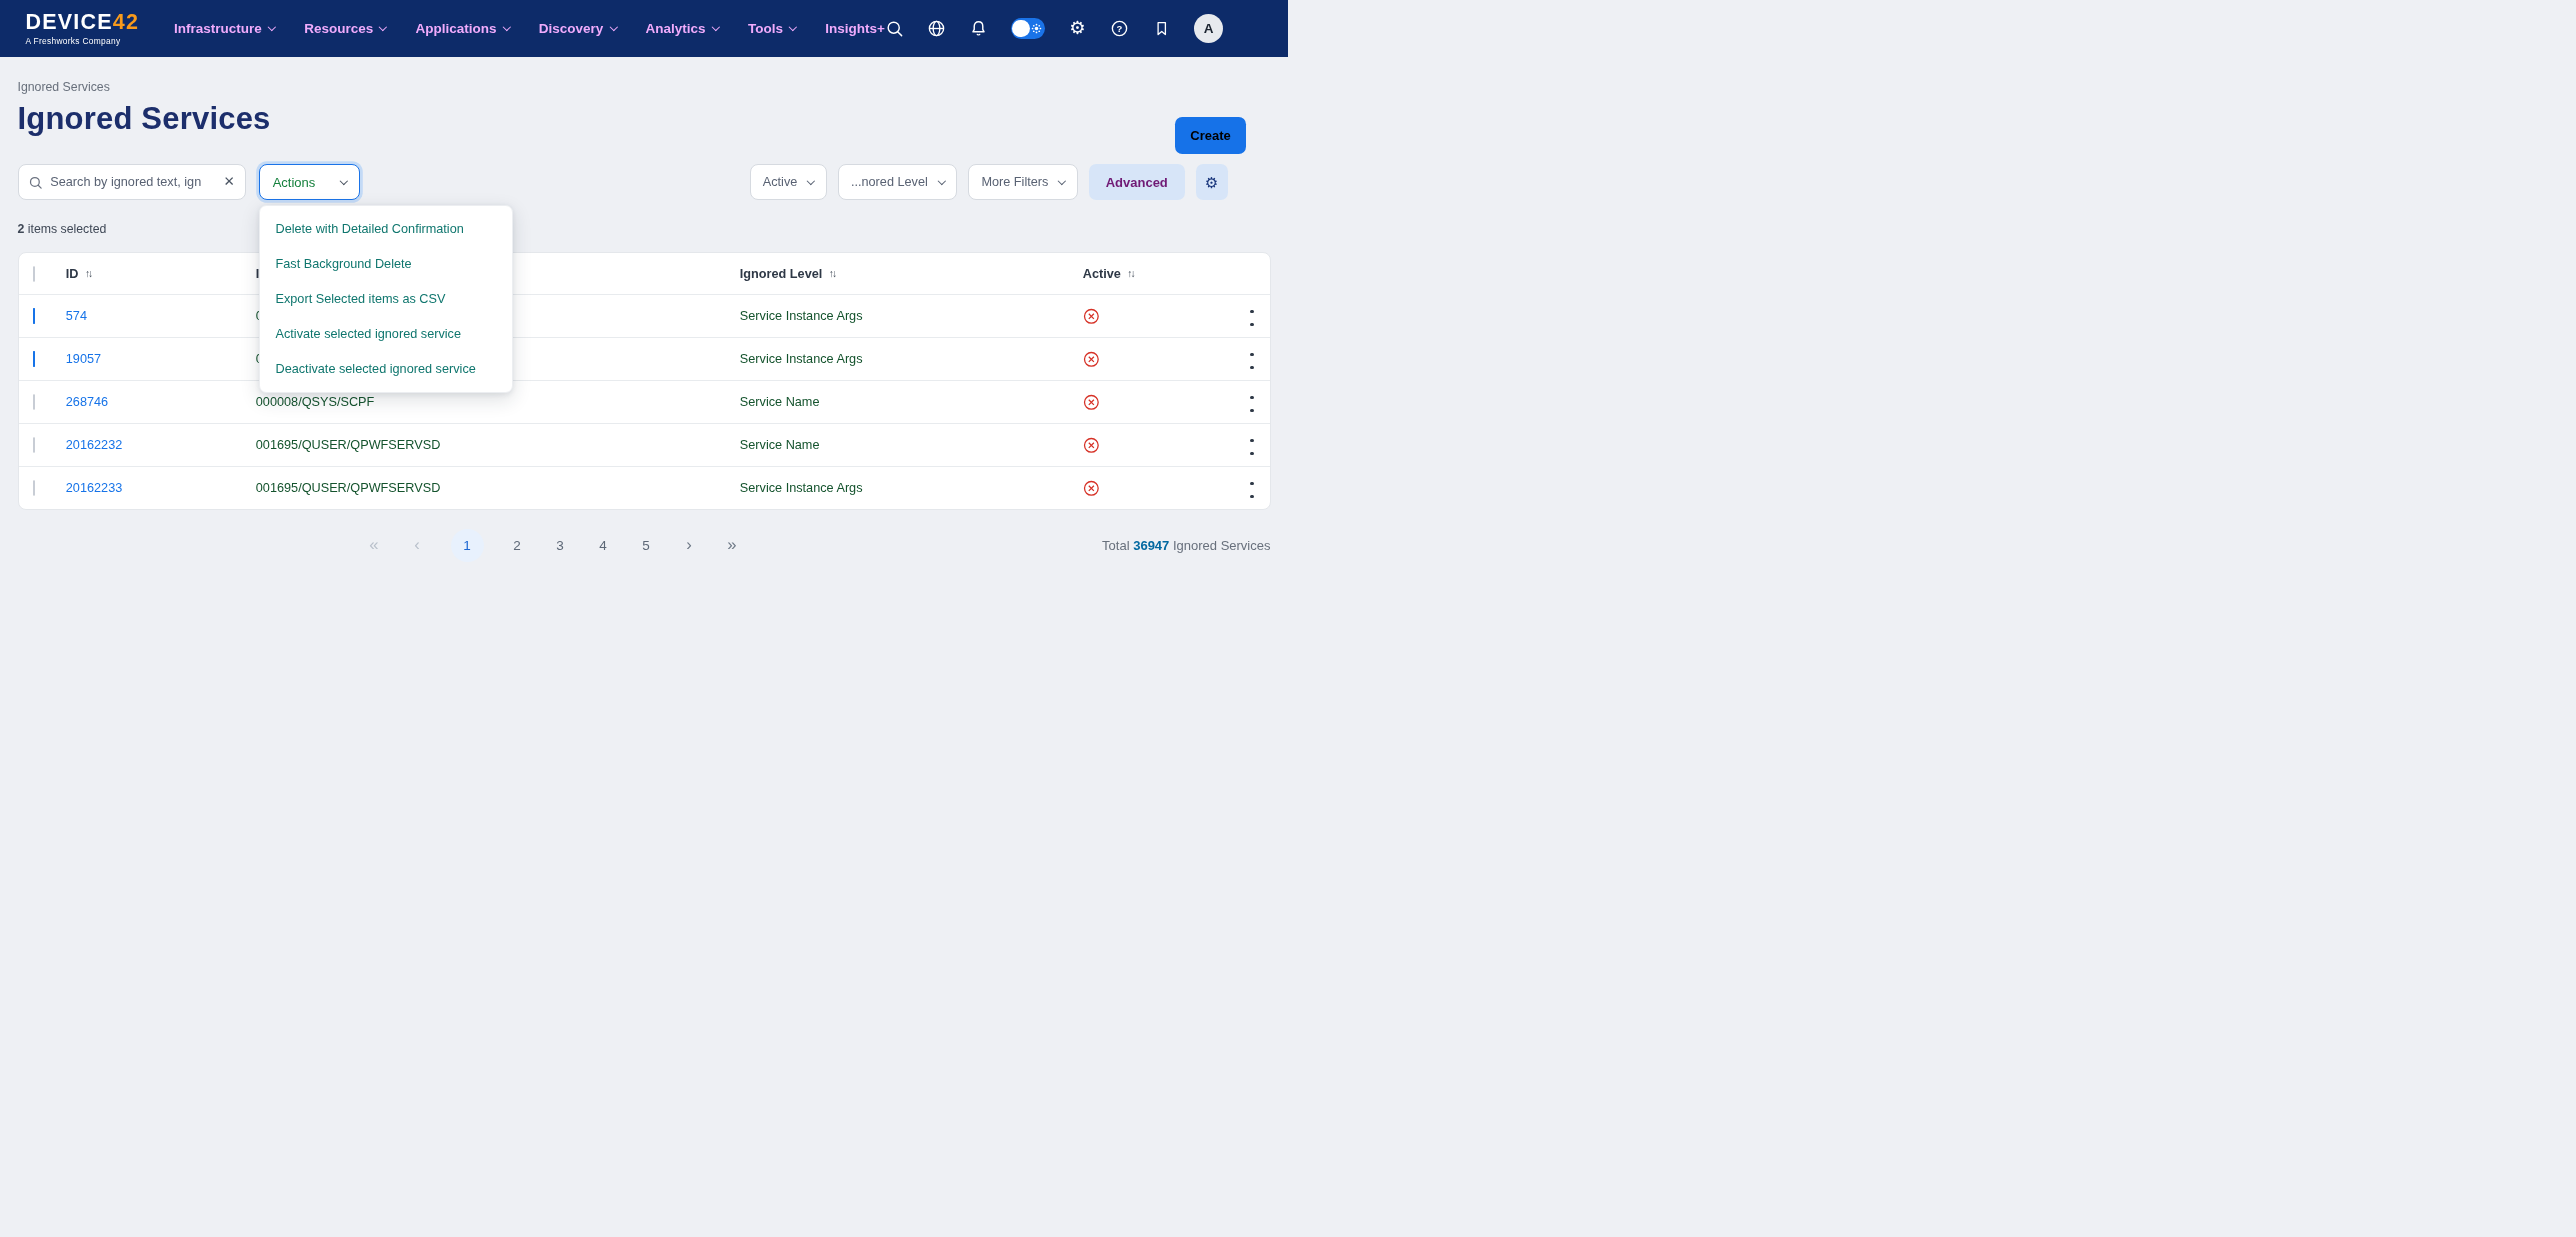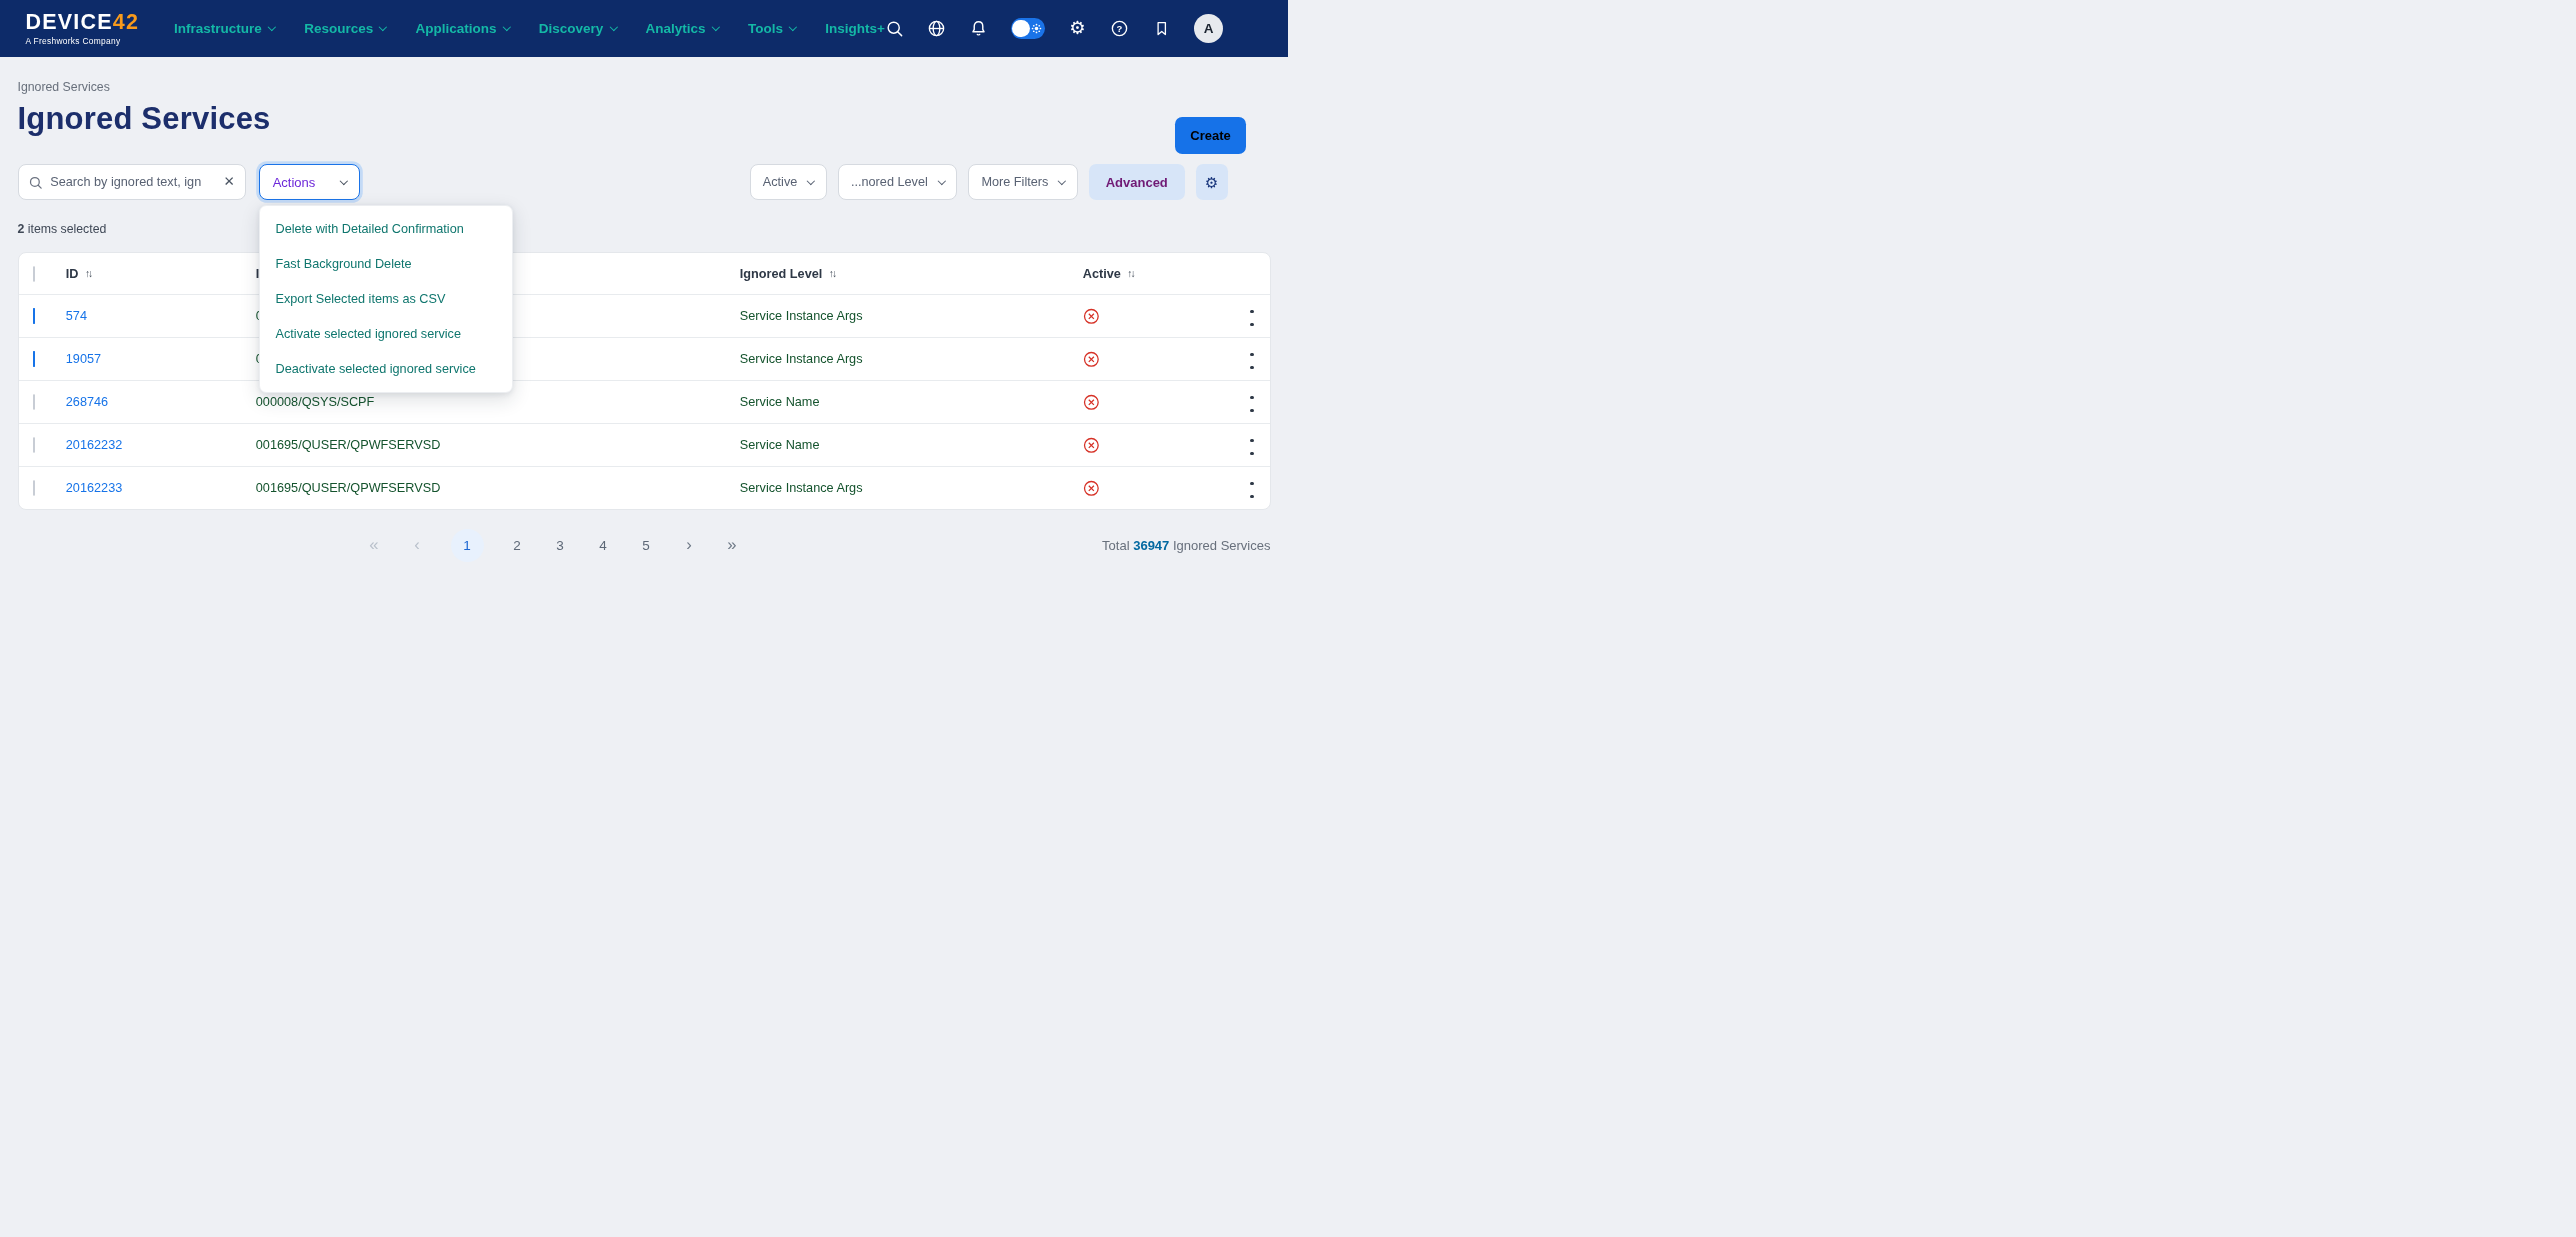--- a/index.html
+++ b/index.html
@@ -16,21 +16,21 @@
   .navbar {
     height:57px; background:#0d2b69;
     display:flex; align-items:center;
     padding:0 67px 0 25.5px;
   }
   .logo { display:flex; flex-direction:column; line-height:1; cursor:pointer; }
   .logo .brand-line { font-size:21.5px; font-weight:700; letter-spacing:1.2px; color:#ffffff; }
   .logo .brand-accent { color:#f89b1c; }
   .logo .tagline { color:#ffffff; font-size:8.4px; letter-spacing:0.3px; margin-top:3.2px; font-weight:400; }
   .nav-menu { display:flex; gap:29.5px; margin-left:35px; align-items:center; }
-  .nav-item { color:#14b8a6; font-size:13.5px; font-weight:600; display:flex; align-items:center; gap:7.2px; cursor:pointer; white-space:nowrap; }
+  .nav-item { color:#f0abfc; font-size:13.5px; font-weight:600; display:flex; align-items:center; gap:7.2px; cursor:pointer; white-space:nowrap; }
   .chev { width:5.6px; height:5.6px; border-right:1.6px solid currentColor; border-bottom:1.6px solid currentColor; transform:rotate(45deg); margin-top:-3.2px; display:none; }
   .chev.show { display:inline-block; }
   .nav-right { margin-left:auto; display:flex; align-items:center; gap:23px; }
   .nav-ic { width:19px; height:19px; display:flex; align-items:center; justify-content:center; cursor:pointer; color:#fff; }
   .toggle { width:34px; height:21px; border-radius:10.4px; background:#1a73e8; position:relative; cursor:pointer; flex:none; }
   .toggle .knob { position:absolute; left:1.6px; top:1.6px; width:17.5px; height:17.5px; border-radius:50%; background:#fff; }
   .toggle svg { position:absolute; right:3.2px; top:4.8px; }
   .gear-glyph { font-size:18.3px; line-height:1; }
   .avatar { width:29.5px; height:29.5px; border-radius:50%; background:#e7eaee; color:#1b2430; font-weight:700; font-size:13.5px; display:flex; align-items:center; justify-content:center; cursor:pointer; }
 
@@ -39,21 +39,21 @@
   .breadcrumb { margin-top:23px; font-size:12.3px; color:#68707c; width:fit-content; cursor:pointer; }
   .page-title { margin-top:7.2px; font-size:31px; font-weight:700; color:#1c2e6b; letter-spacing:0.2px; }
   .create-btn { position:absolute; top:37px; right:42px; width:71px; height:37px; background:#1672e8; color:#000000; border:none; border-radius:7.2px; font-size:13px; font-weight:600; display:flex; align-items:center; justify-content:center; cursor:pointer; font-family:inherit; }
 
   
   .toolbar { margin-top:27px; display:flex; align-items:center; height:36px; position:relative; }
   .search-box { width:228px; height:36px; background:#fff; border:0.8px solid #d6dae0; border-radius:8px; display:flex; align-items:center; padding:0 9.6px; gap:7.2px; }
   .search-box input { border:none; outline:none; flex:1; min-width:0; font-size:12.7px; color:#374151; font-family:inherit; background:transparent; }
   .search-box input::placeholder { color:#596273; opacity:1; }
   .clear-x { font-size:13.5px; color:#4b5563; cursor:pointer; line-height:1; }
-  .actions-btn { margin-left:13.5px; width:101px; height:36px; background:#fff; border:1.2px solid #1a73e8; border-radius:8px; box-shadow:0 0 0 2.8px #c3daf6; display:flex; align-items:center; justify-content:space-between; padding:0 12px 0 12.7px; font-size:13px; color:#6d28d9; cursor:pointer; }
+  .actions-btn { margin-left:13.5px; width:101px; height:36px; background:#fff; border:1.2px solid #1a73e8; border-radius:8px; box-shadow:0 0 0 2.8px #c3daf6; display:flex; align-items:center; justify-content:space-between; padding:0 12px 0 12.7px; font-size:13px; color:#15803d; cursor:pointer; }
   .actions-btn .chev { color:#49525f; display:inline-block; }
   .filters { margin-left:auto; margin-right:43px; display:flex; align-items:center; gap:11px; }
   .filter-select { height:36px; background:#fff; border:0.8px solid #d6dae0; border-radius:8px; padding:0 12px; display:flex; align-items:center; gap:11px; font-size:12.7px; color:#596273; cursor:pointer; white-space:nowrap; }
   .filter-select .chev { color:#596273; display:inline-block; }
   .advanced-btn { height:36px; padding:0 16.7px; background:#d7e5f8; border:none; border-radius:7.2px; color:#701a75; font-weight:700; font-size:13px; display:flex; align-items:center; cursor:pointer; font-family:inherit; }
   .gear-btn { width:32px; height:36px; background:#d7e5f8; border:none; border-radius:7.2px; color:#16337a; display:flex; align-items:center; justify-content:center; cursor:pointer; }
   .gear-btn .gear-glyph { font-size:15px; }
 
   
   .dropdown { position:absolute; top:41px; left:241px; width:254px; background:#fff; border:0.8px solid #eceef1; border-radius:7.2px; box-shadow:0 6.4px 19px rgba(30,40,60,.14),0 1.6px 4.8px rgba(30,40,60,.08); padding:5.6px 0; z-index:50; }

